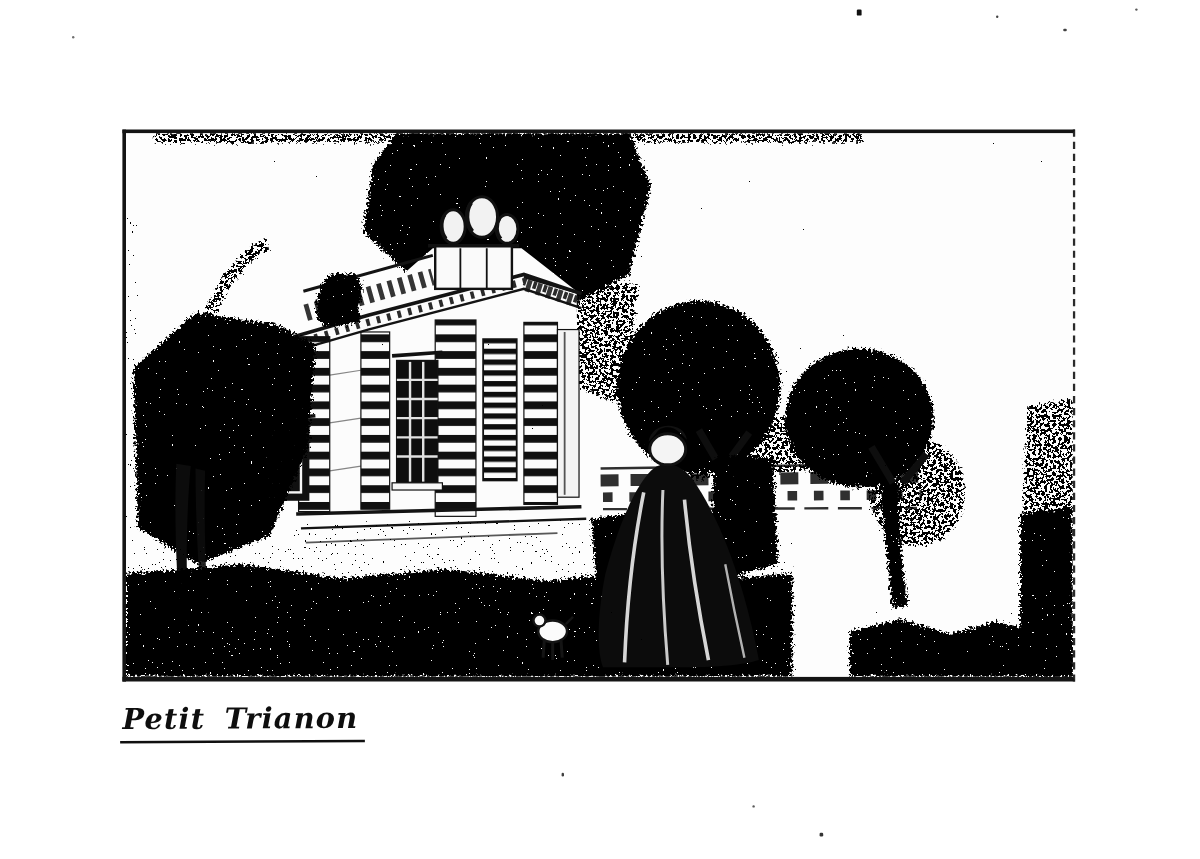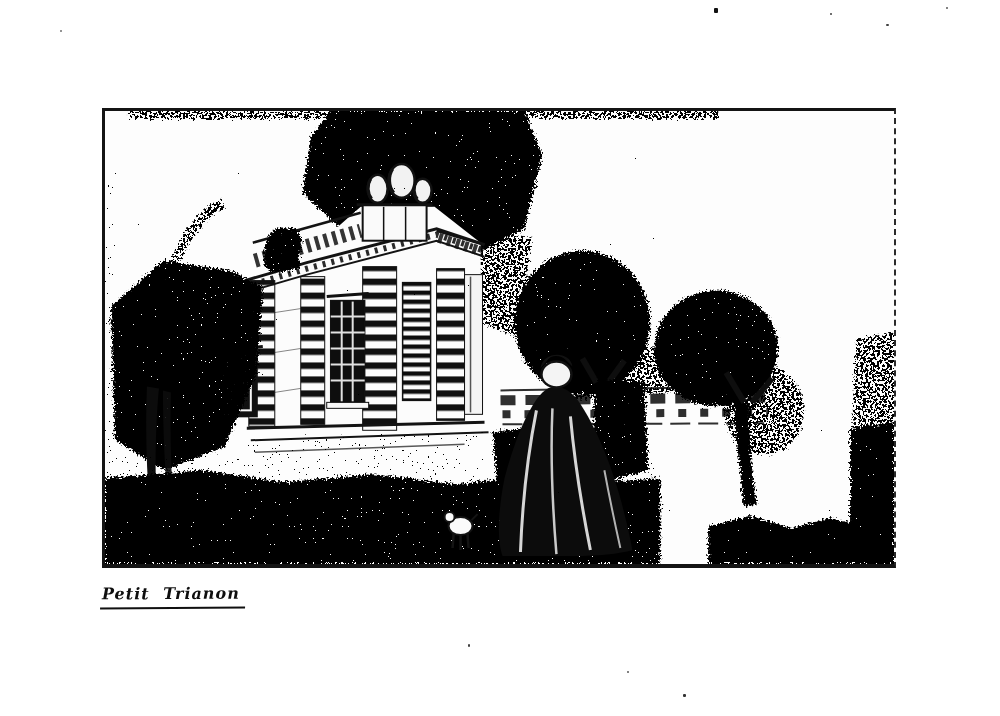--- a/index.html
+++ b/index.html
@@ -13,21 +13,21 @@
     box-sizing:border-box;
     border-top:3px solid #141414;
     border-left:3px solid #141414;
     border-bottom:4px solid #141414;
     border-right:2px dashed #2a2a2a;
     background:#fdfdfd;
   }
   .frame svg{display:block;width:100%;height:100%;}
   .caption{
     position:absolute;left:100px;top:585px;
-    font-style:italic;font-weight:700;font-size:16px;color:#0e0e0e;
+    font-style:italic;font-weight:700;font-size:24px;color:#0e0e0e;
     letter-spacing:1px;word-spacing:7px;line-height:1.15;
     border-bottom:2.5px solid #101010;padding:0 5px 4px 2px;
     transform:rotate(-0.3deg);
   }
   .speck{position:absolute;background:#111;border-radius:1px;}
   .s1{left:714px;top:8px;width:4px;height:5px;}
   .s2{left:830px;top:13px;width:2px;height:2px;opacity:.8;}
   .s3{left:886px;top:24px;width:3px;height:2px;opacity:.8;}
   .s4{left:946px;top:7px;width:2px;height:2px;opacity:.7;}
   .s5{left:60px;top:30px;width:2px;height:2px;opacity:.6;}

